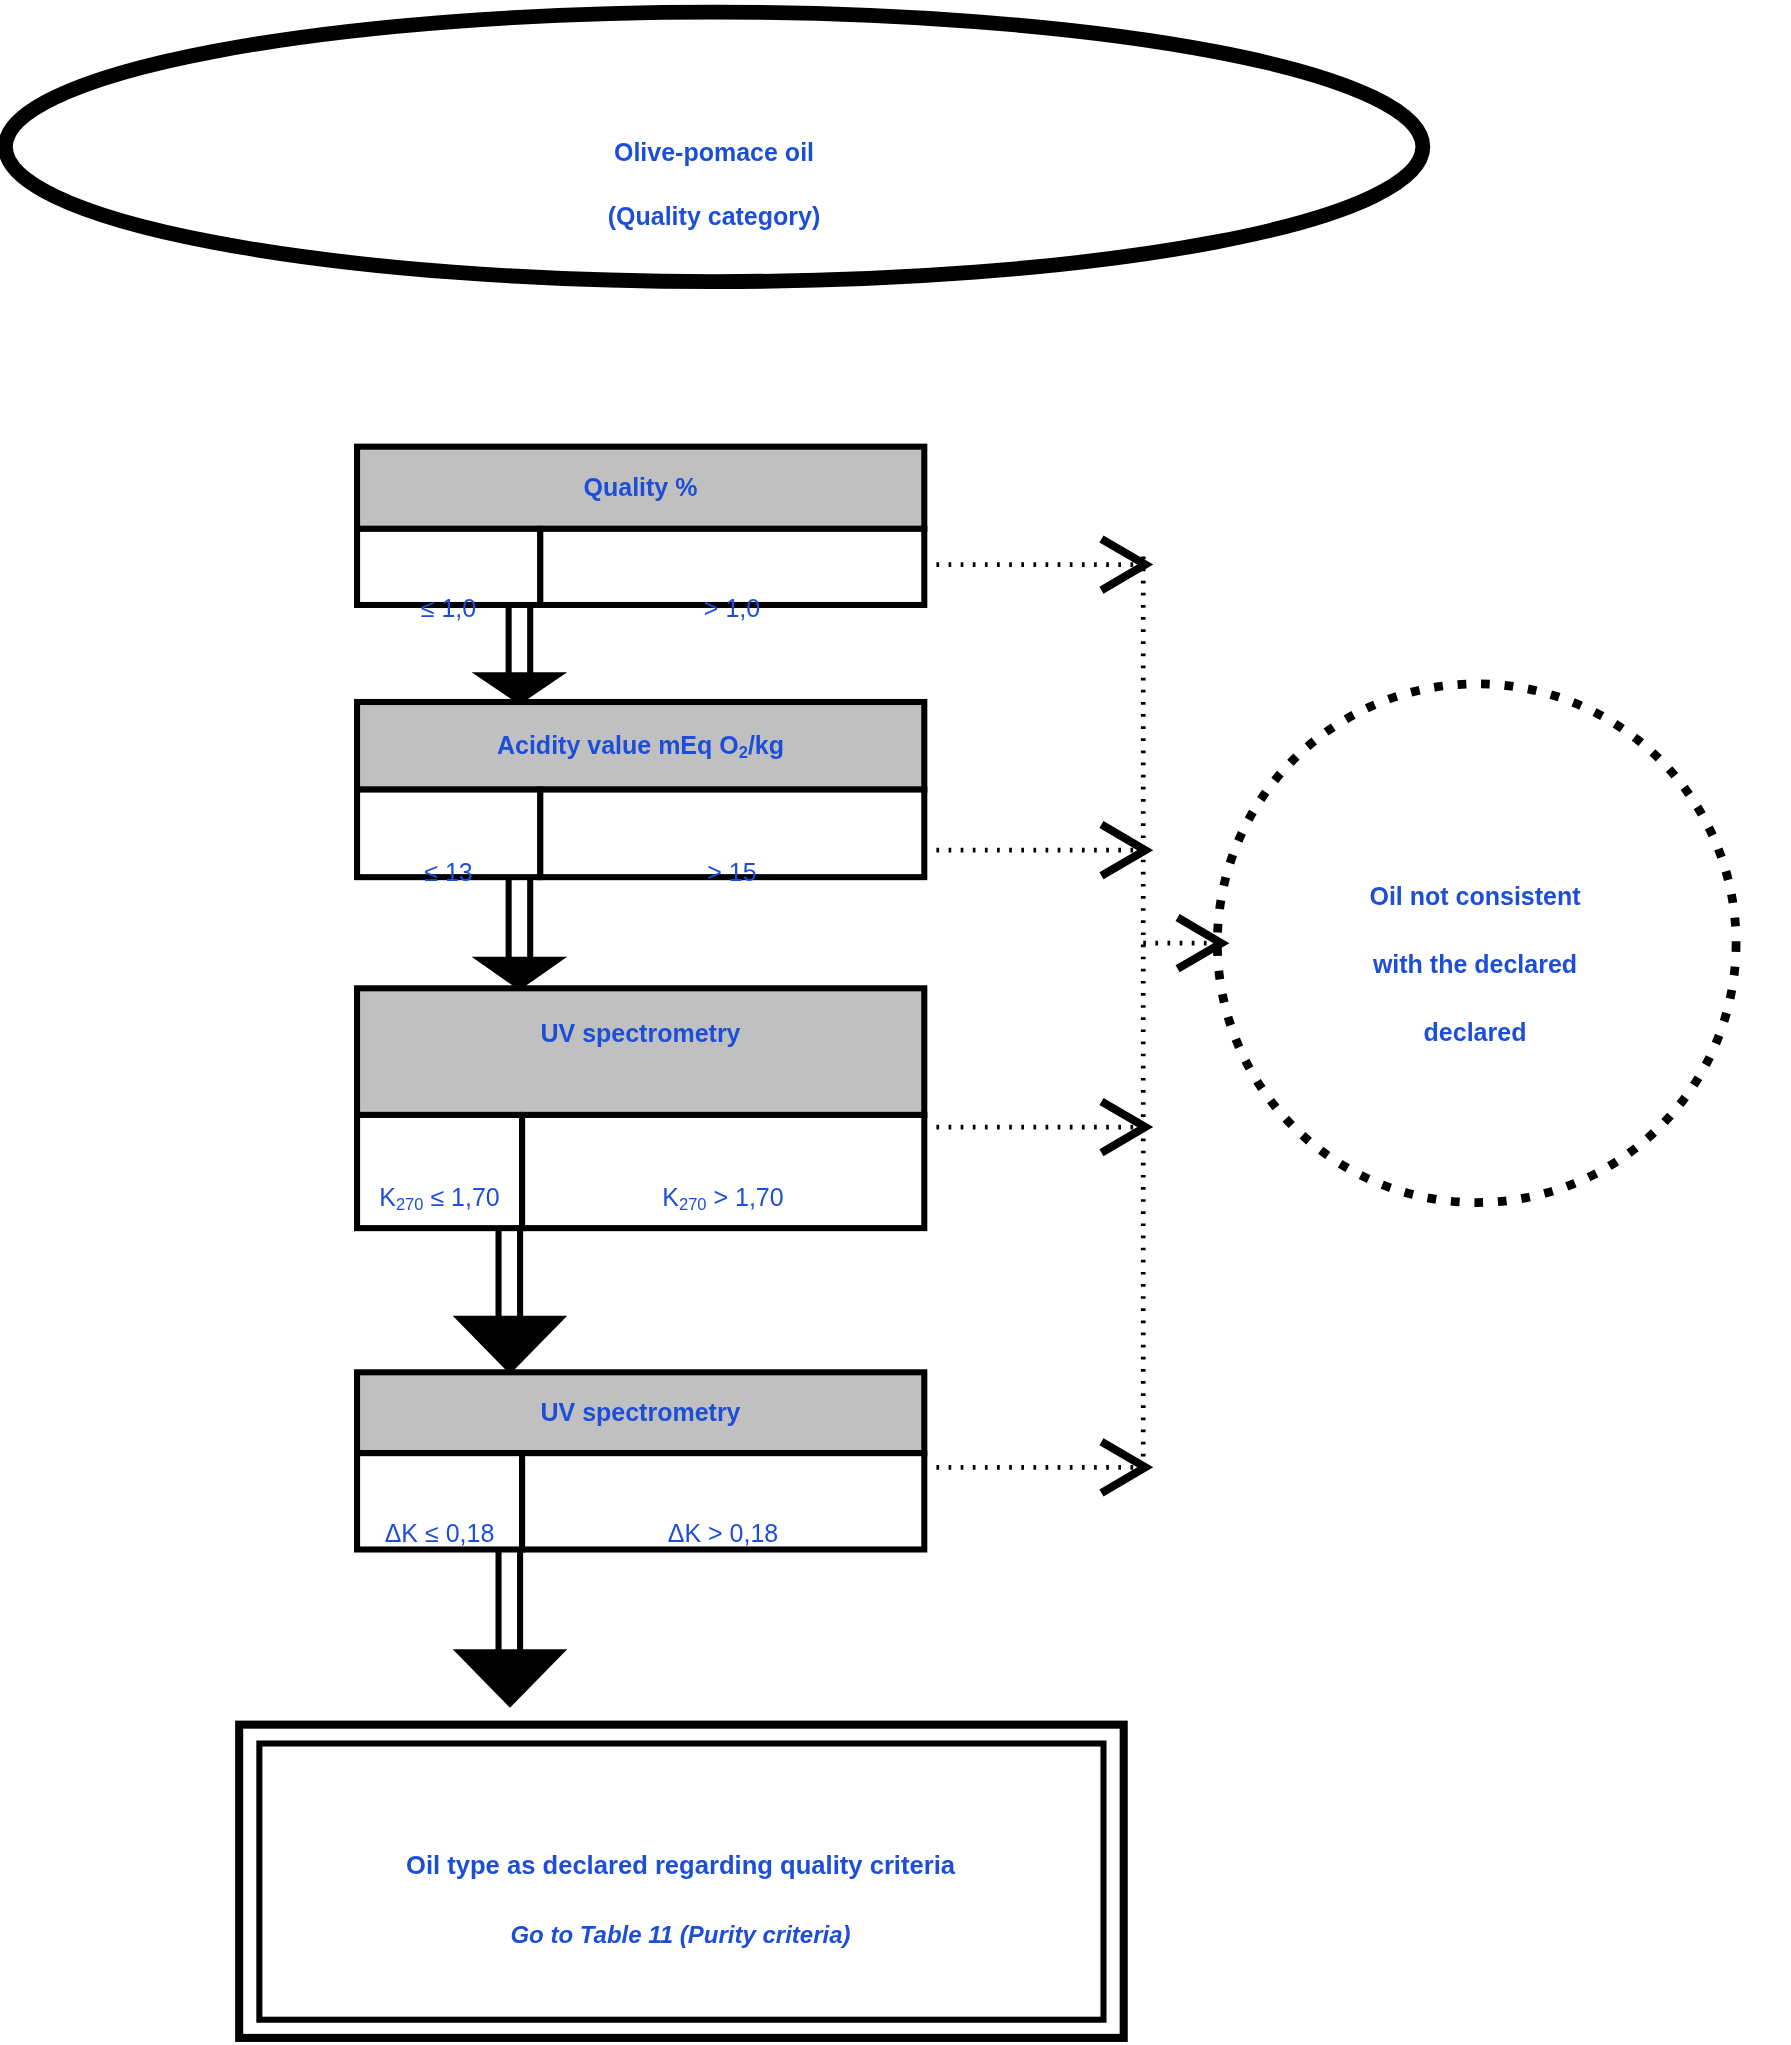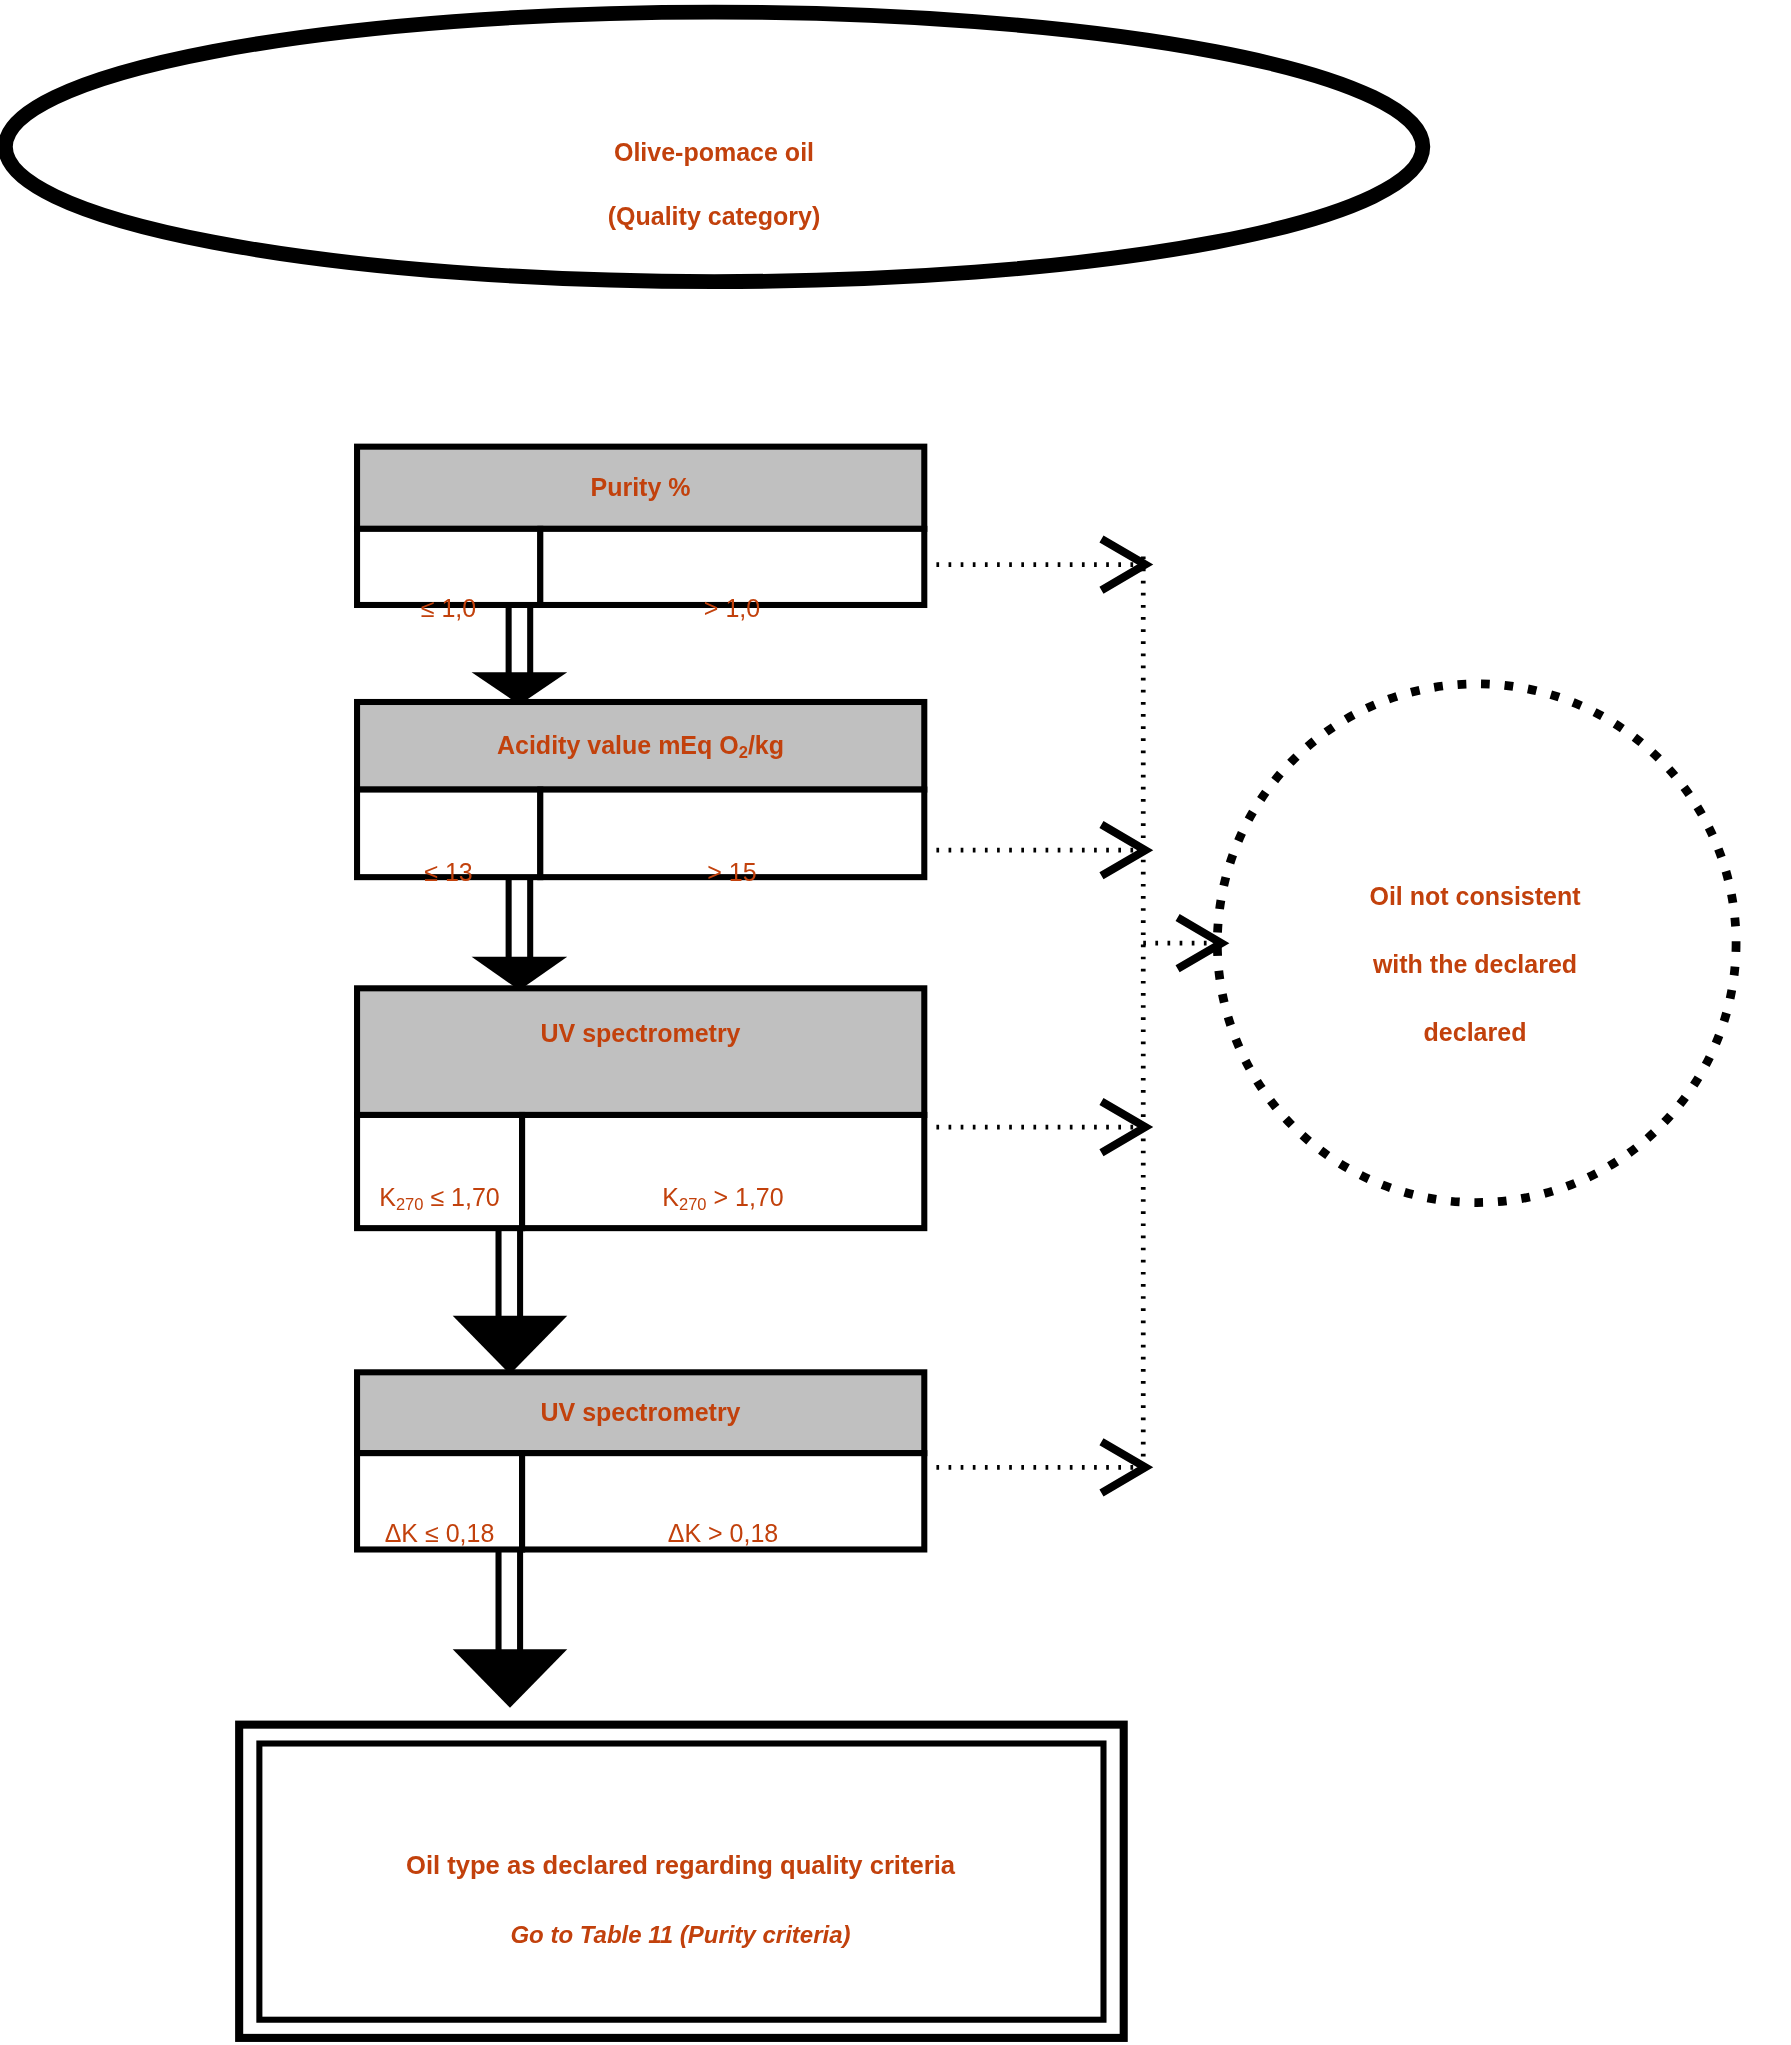--- a/index.html
+++ b/index.html
@@ -19,21 +19,21 @@
     position: absolute;
     left: 0;
     top: 0;
     width: 1792px;
     height: 2046px;
   }
   
   .txt {
     position: absolute;
     text-align: center;
-    color: #c2410c;
+    color: #1d4ed8;
     line-height: 1.28;
     white-space: pre-line;
   }
   .start-label {
     left: 0px;
     top: 104px;
     width: 1428px;
     font-size: 25px;
     font-weight: bold;
   }
@@ -166,21 +166,21 @@
       <rect x="355" y="2560" width="1313" height="465" fill="#ffffff" stroke="#000000" stroke-width="12"></rect>
       <rect x="385" y="2588" width="1253" height="410" fill="#ffffff" stroke="#000000" stroke-width="9"></rect>
     </g>
   </svg>
 
   <div class="txt start-label">
     <div>Olive-pomace oil</div>
     <div>(Quality category)</div>
   </div>
 
-  <div class="txt hdr" style="left:357px; top:471px; width:567px;">Purity %</div>
+  <div class="txt hdr" style="left:357px; top:471px; width:567px;">Quality %</div>
   <div class="txt cell" style="left:357px; top:551px; width:183px;">≤ 1,0</div>
   <div class="txt cell" style="left:540px; top:551px; width:384px;">&gt; 1,0</div>
 
   <div class="txt hdr" style="left:357px; top:729px; width:567px;"><span>Acidity value mEq O</span><sub>2</sub><span>/kg</span></div>
   <div class="txt cell" style="left:357px; top:815px; width:183px;">≤ 13</div>
   <div class="txt cell" style="left:540px; top:815px; width:384px;">&gt; 15</div>
 
   <div class="txt hdr" style="left:357px; top:1017px; width:567px;">UV spectrometry</div>
   <div class="txt cell" style="left:357px; top:1140px; width:165px;"><span>K</span><sub>270</sub><span> ≤ 1,70</span></div>
   <div class="txt cell" style="left:522px; top:1140px; width:402px;"><span>K</span><sub>270</sub><span> &gt; 1,70</span></div>

